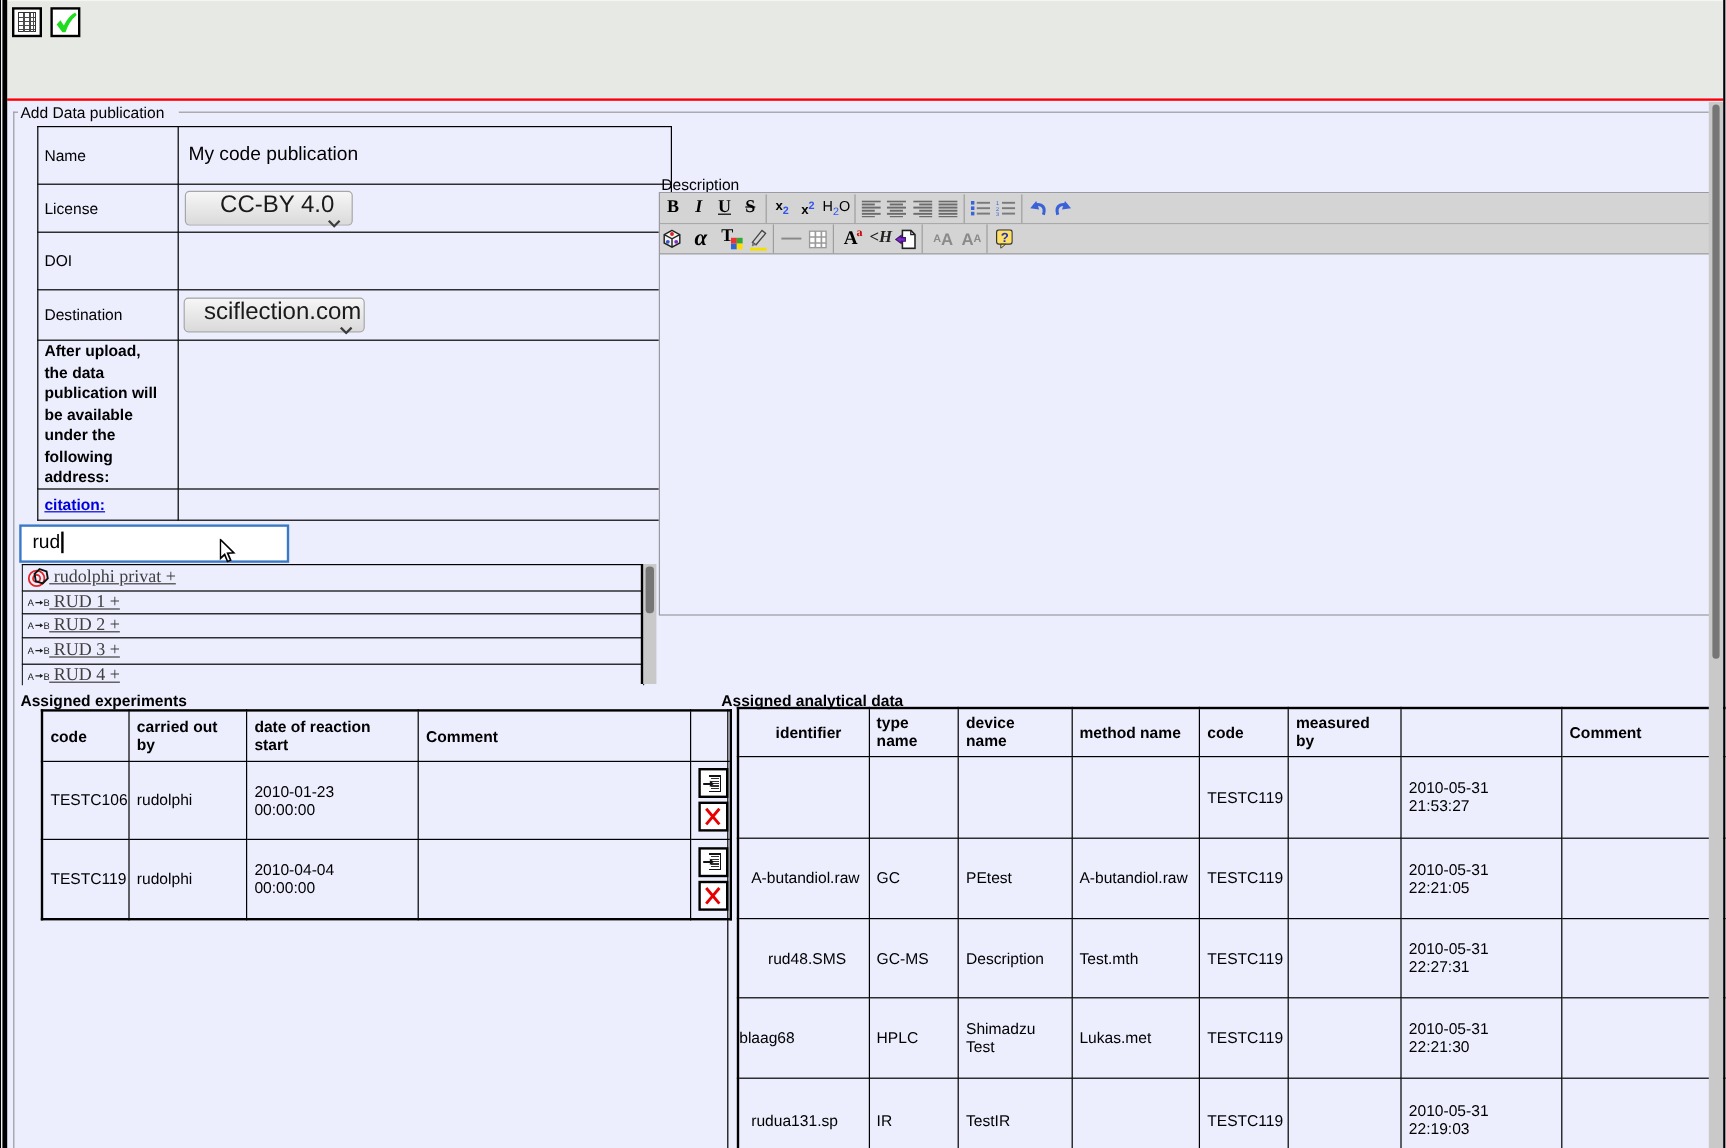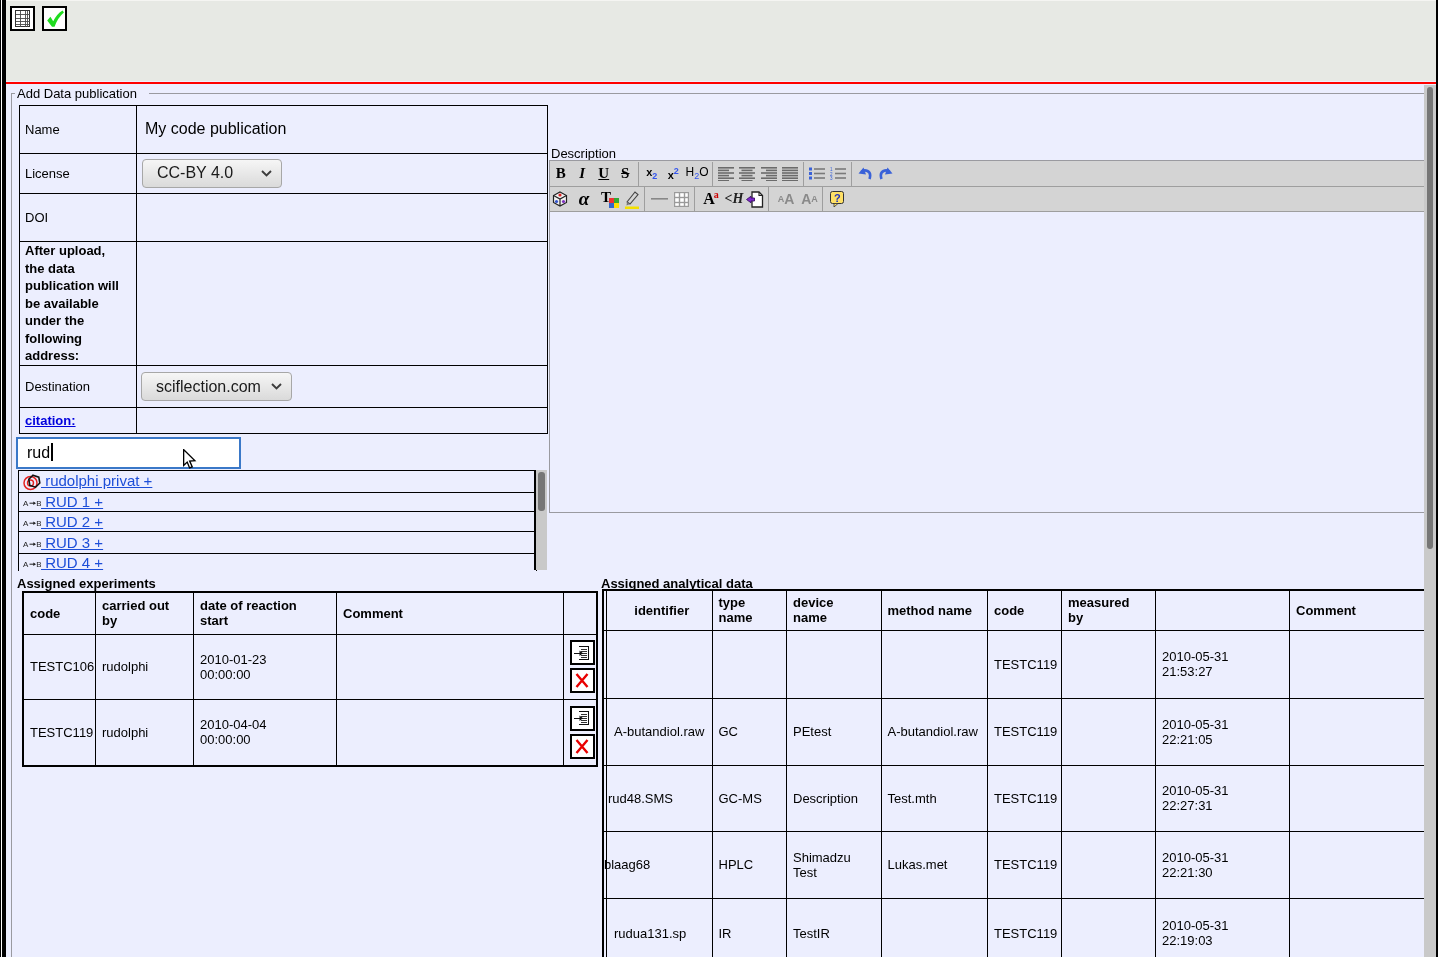--- a/index.html
+++ b/index.html
@@ -22,30 +22,30 @@
 #sbtrack { left:1424px; top:85px; width:12px; height:872px; background:#c9c9c9; }
 #sbthumb { left:1427px; top:87px; width:6px; height:462px; background:#767676; border-radius:3px; }
 
 
 #fs-left { left:11px; top:93px; width:1px; height:864px; background:#9a9aa0; }
 #fs-top1 { left:11px; top:93px; width:4px; height:1px; background:#9a9aa0; }
 #fs-top2 { left:149px; top:93px; width:1275px; height:1px; background:#9a9aa0; }
 #legend  { left:17px; top:86px; font-size:13px; color:#000; }
 
 
-table.grid { border-collapse:collapse; table-layout:fixed; }
+table.grid { border-collapse:collapse; table-layout:fixed;margin-left:12px; }
 table.grid td, table.grid th { border:1px solid #000; overflow:hidden; }
 table.outer2 { border:2px solid #000; }
 
 
 #formtable { left:19px; top:105px; }
 #formtable td { padding:0 0 0 5px; font-size:13px; vertical-align:middle; }
 
 
-.sel { display:inline-flex; align-items:center; background:linear-gradient(#f6f6f6,#dadada); border:1px solid #a7a7a7; border-radius:4px; font-size:16px; color:#1a1a1a; padding-left:14px; }
+.sel { display:inline-flex; align-items:center; background:linear-gradient(#f6f6f6,#dadada); border:1px solid #a7a7a7; border-radius:4px; font-size:20px; color:#1a1a1a; padding-left:14px;flex-direction:column; }
 .chev { width:11px; height:7px; margin-left:auto; margin-right:9px; flex:none; }
 
 
 #desclabel { left:551px; top:146px; font-size:13px; }
 #editor { left:549px; top:160px; width:876px; height:351px; border:1px solid #9a9aa0; background:#eceefe; }
 .toolrow { position:relative; background:#d4d4d4; display:flex; align-items:center; }
 #toolrow1 { border-bottom:1px solid #9e9e9e; height:25px; }
 #toolrow2 { height:24px; border-bottom:1px solid #9e9e9e; }
 .tbn { display:inline-flex; align-items:center; justify-content:center; width:21.5px; height:22px; flex:none; }
 .tsep { width:1px; height:24px; background:#9e9e9e; flex:none; margin:0 2px; }
@@ -53,21 +53,21 @@
 
 
 #rudinput { left:16px; top:437px; width:221px; height:28px; background:#fff; border:2.5px solid #3a78c8; }
 #rudtext { left:27px; top:444px; font-size:16px; }
 #caret { left:51px; top:443px; width:1.5px; height:18px; background:#000; }
 
 
 #dropwrap { left:18px; top:470px; width:519px; height:101px; overflow:hidden; }
 #droptable { border-collapse:collapse; width:517.5px; table-layout:fixed; }
 #droptable td { border:1.5px solid #000; font-size:15px; padding:0 0 0 4px; vertical-align:middle; white-space:nowrap; }
-#droptable a { color:#1d4ed8; }
+#droptable a { color:#404040;font-family:Liberation Serif, serif; }
 #droptable .mini { display:inline-block; vertical-align:middle; }
 #dsbtrack { left:536px; top:470px; width:11px; height:100px; background:#c9c9c9; }
 #dsbthumb { left:538px; top:472px; width:7px; height:39px; background:#767676; border-radius:3px; }
 
 
 .h2 { font-size:13px; font-weight:bold; }
 #exphead { left:17px; top:576px; }
 #anahead { left:601px; top:576px; }
 #exptable  { left:22px; top:591px; }
 #anatable  { left:602px; top:589px; }
@@ -124,32 +124,32 @@
             <span>CC-BY 4.0</span>
             <svg class="chev" viewBox="0 0 11 7">
               <path d="M1 1 L5.5 5.5 L10 1" fill="none" stroke="#3c3c3c" stroke-width="1.9"></path>
             </svg>
           </span></td>
       </tr>
 <tr style="height:48px">
         <td>DOI</td>
         <td></td>
       </tr>
-<tr style="height:124.5px">
-        <td style="font-weight:bold;vertical-align:middle;line-height:17.5px;">After upload,<br>the data<br>publication will<br>be available<br>under the<br>following<br>address:</td>
-        <td></td>
-      </tr>
 <tr style="height:42px">
         <td>Destination</td>
         <td style="padding-left:4px;"><span class="sel" style="width:135px;height:27px;">
             <span>sciflection.com</span>
             <svg class="chev" viewBox="0 0 11 7">
               <path d="M1 1 L5.5 5.5 L10 1" fill="none" stroke="#3c3c3c" stroke-width="1.9"></path>
             </svg>
           </span></td>
+      </tr>
+<tr style="height:124.5px">
+        <td style="font-weight:bold;vertical-align:middle;line-height:17.5px;">After upload,<br>the data<br>publication will<br>be available<br>under the<br>following<br>address:</td>
+        <td></td>
       </tr>
 <tr style="height:25.5px">
         <td><a href="#" style="color:#0000dd;font-weight:bold;">citation:</a></td>
         <td></td>
       </tr>
 </tbody>
   </table>
 
 <div class="abs" id="desclabel">Description</div>
 <div class="abs" id="editor">
@@ -503,21 +503,21 @@
         <td style="padding-left:10px;">A-butandiol.raw</td>
         <td>GC</td>
         <td>PEtest</td>
         <td>A-butandiol.raw</td>
         <td>TESTC119</td>
         <td></td>
         <td>2010-05-31<br>22:21:05</td>
         <td></td>
       </tr>
 <tr style="height:66px">
-        <td style="padding-left:4px;">rud48.SMS</td>
+        <td style="padding-left:24px;">rud48.SMS</td>
         <td>GC-MS</td>
         <td>Description</td>
         <td>Test.mth</td>
         <td>TESTC119</td>
         <td></td>
         <td>2010-05-31<br>22:27:31</td>
         <td></td>
       </tr>
 <tr style="height:67.5px">
         <td style="padding-left:0;">blaag68</td>

